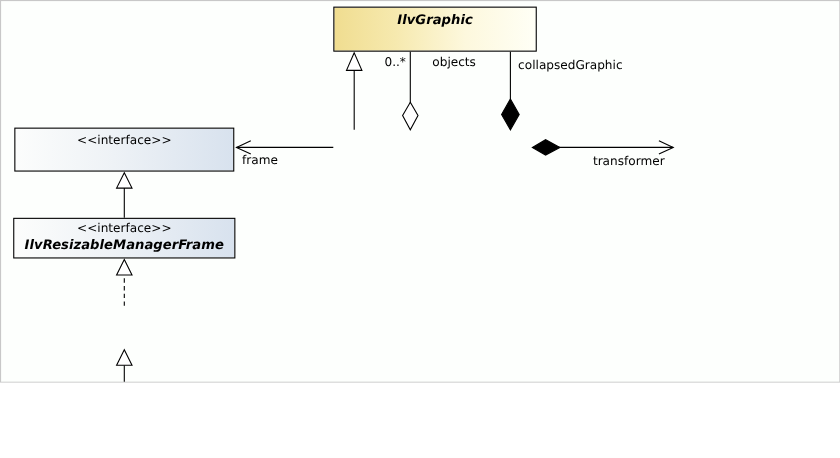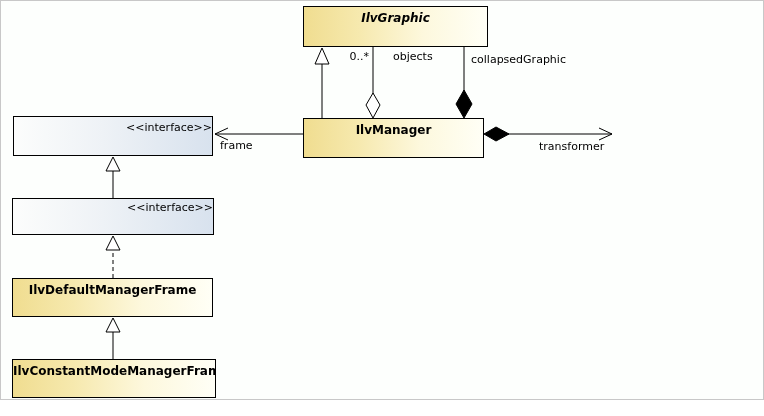--- a/index.html
+++ b/index.html
@@ -1,18 +1,18 @@
 <!DOCTYPE html>
 <html><head>
 <meta charset="utf-8">
 <style>
   html,body{margin:0;padding:0;background:#ffffff;}
   .canvas{
     position:relative;
-    width:764px;height:400px;
+    width:764px;height:348px;
     background:#fdfffd;
     border:1px solid #c8c8c8;
     box-sizing:border-box;
     font-family:"DejaVu Sans","Liberation Sans",sans-serif;
     overflow:hidden;
   }
   svg.connectors{position:absolute;left:0;top:0;width:764px;height:416px;}
   svg .edge-line{stroke:#000;stroke-width:1;fill:none;}
   svg .edge-line.dashed{stroke-dasharray:4,3;}
   svg .hollow-shape{fill:#fff;stroke:#000;stroke-width:1;}
@@ -20,21 +20,21 @@
   svg .open-arrow{fill:none;stroke:#000;stroke-width:1;}
 
   .uml-box{
     position:absolute;
     border:1px solid #000;
     box-sizing:border-box;
     text-align:center;
     overflow:hidden;
   }
   .class-fill{background:linear-gradient(90deg,#f0dd90 0%,#f6e9ae 30%,#fdf8dd 65%,#fffff6 100%);}
-  .iface-fill{background:linear-gradient(90deg,#fcfdfc 0%,#eef2f6 45%,#d8e2ee 100%);text-align:right;}
+  .iface-fill{background:linear-gradient(90deg,#fcfdfc 0%,#eef2f6 45%,#d8e2ee 100%);}
   .stereotype{
     font-size:11px;color:#000;
     padding-top:4px;line-height:14px;
   }
   .class-title{
     font-size:12px;font-weight:bold;color:#000;line-height:14px;
   }
   .pad-top{padding-top:4px;}
   .italic{font-style:italic;}
 
@@ -91,36 +91,31 @@
     <g>
       <line class="edge-line" x1="112" y1="358" x2="112" y2="331"></line>
       <polygon class="hollow-shape" points="112,317 105,331 119,331"></polygon>
     </g>
   </svg>
 
   <div class="uml-box class-fill" style="left:302px;top:5px;width:185px;height:41px">
     <div class="class-title italic pad-top">IlvGraphic</div>
   </div>
 
-  <div class="uml-box class-fill" style="left:302px;top:117px;width:181px;height:40px">
-    <div class="class-title pad-top">IlvManager</div>
-  </div>
 
 
   <div class="uml-box iface-fill" style="left:12px;top:115px;width:200px;height:40px">
     <div class="stereotype">&lt;&lt;interface&gt;&gt;</div>
   </div>
 
   <div class="uml-box iface-fill" style="left:11px;top:197px;width:202px;height:37px">
     <div class="stereotype" style="padding-top:2px">&lt;&lt;interface&gt;&gt;</div>
+    <div class="class-title italic">IlvResizableManagerFrame</div>
   </div>
 
-  <div class="uml-box class-fill" style="left:11px;top:277px;width:201px;height:39px">
-    <div class="class-title pad-top">IlvDefaultManagerFrame</div>
-  </div>
 
   <div class="uml-box class-fill" style="left:11px;top:358px;width:204px;height:39px">
     <div class="class-title pad-top">IlvConstantModeManagerFrame</div>
   </div>
 
   <div class="edge-label align-right" style="left:330px;top:49px;width:38px">0..*</div>
   <div class="edge-label" style="left:392px;top:49px">objects</div>
   <div class="edge-label" style="left:470px;top:52px">collapsedGraphic</div>
   <div class="edge-label" style="left:219px;top:138px">frame</div>
   <div class="edge-label" style="left:538px;top:139px">transformer</div>

